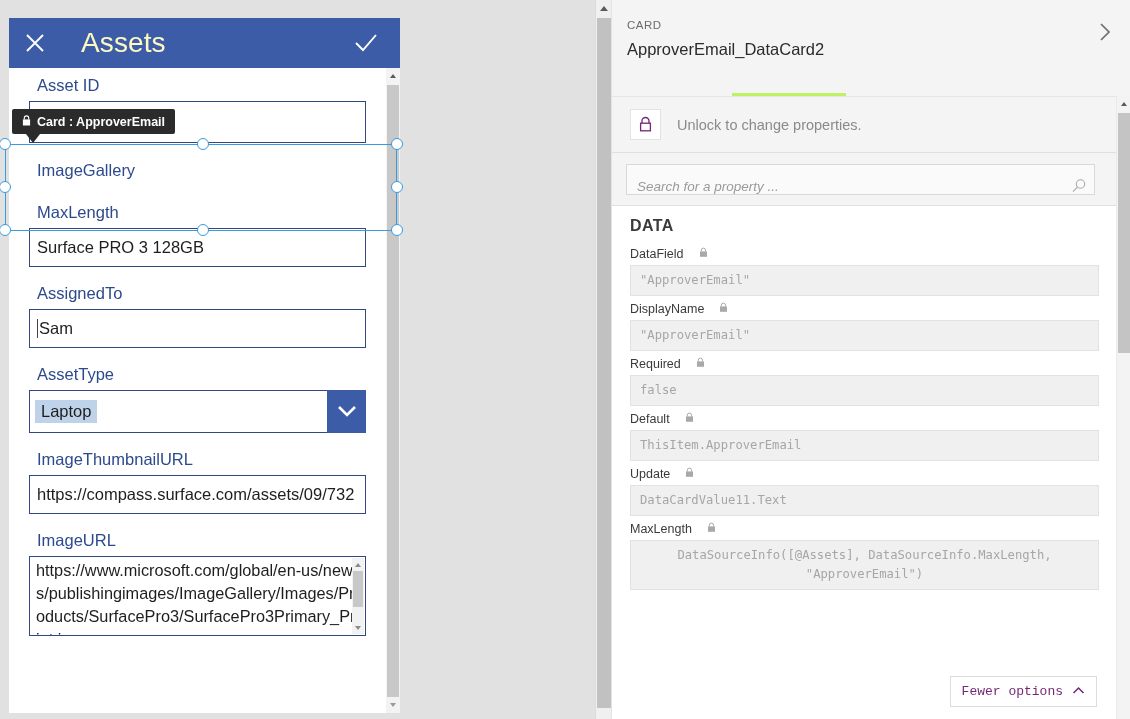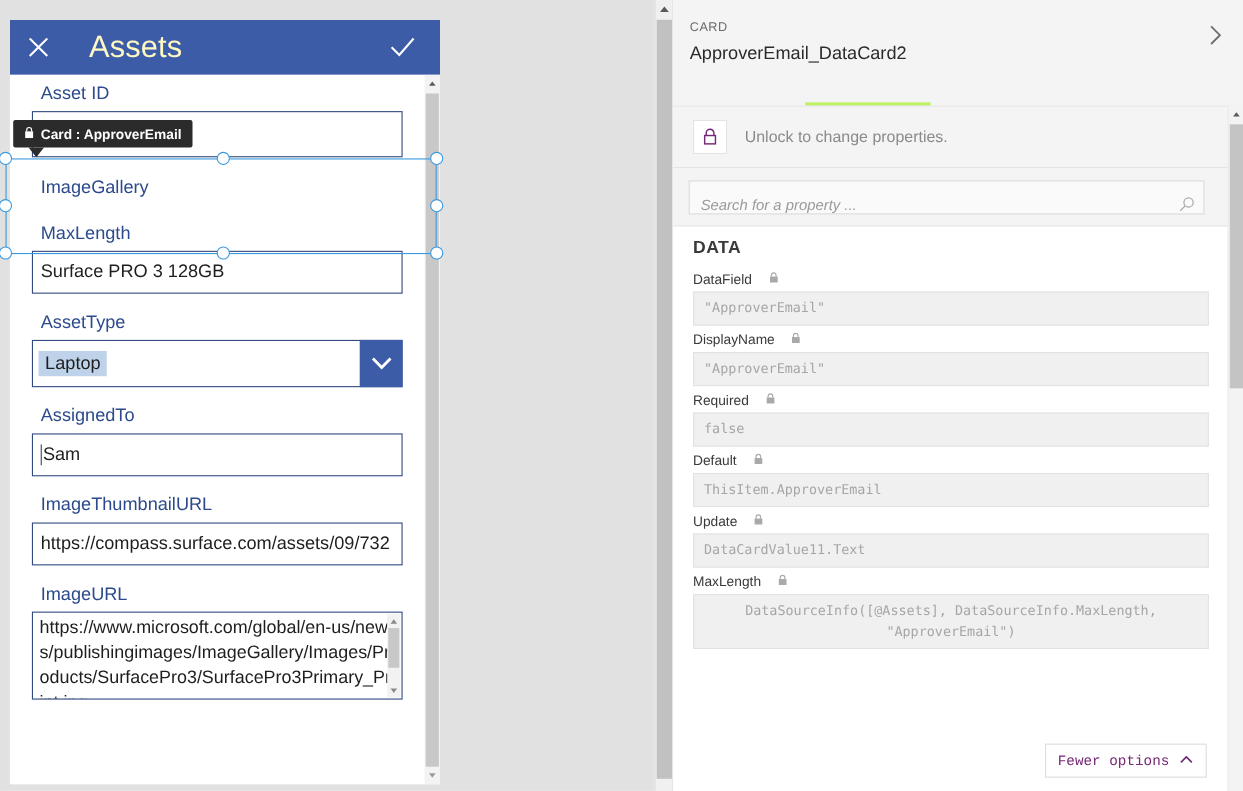--- a/index.html
+++ b/index.html
@@ -209,36 +209,36 @@
         </div>
 
         <div class="fld" style="margin-top:9px;">
           <div class="fld-label">MaxLength</div>
           <div class="fld-input">
             <span>Surface PRO 3 128GB</span>
           </div>
         </div>
 
         <div class="fld" style="margin-top:9px;">
+          <div class="fld-label">AssignedTo</div>
+          <div class="fld-input">
+            <span class="caret"></span>
+              <span>Sam</span>
+          </div>
+        </div>
+
+        <div class="fld" style="margin-top:9px;">
           <div class="fld-label">AssetType</div>
           <div class="dd-wrap">
             <span class="dd-val">Laptop</span>
             <span class="dd-btn">
               <svg width="20" height="13" viewBox="0 0 20 13">
                   <path d="M2 2 L10 10 L18 2" stroke="#ffffff" stroke-width="2.6" fill="none"></path>
                 </svg>
             </span>
-          </div>
-        </div>
-
-        <div class="fld" style="margin-top:9px;">
-          <div class="fld-label">AssignedTo</div>
-          <div class="fld-input">
-            <span class="caret"></span>
-              <span>Sam</span>
           </div>
         </div>
 
         <div class="fld" style="margin-top:9px;">
           <div class="fld-label">ImageThumbnailURL</div>
           <div class="fld-input">
             <span>https://compass.surface.com/assets/09/732</span>
           </div>
         </div>
 

